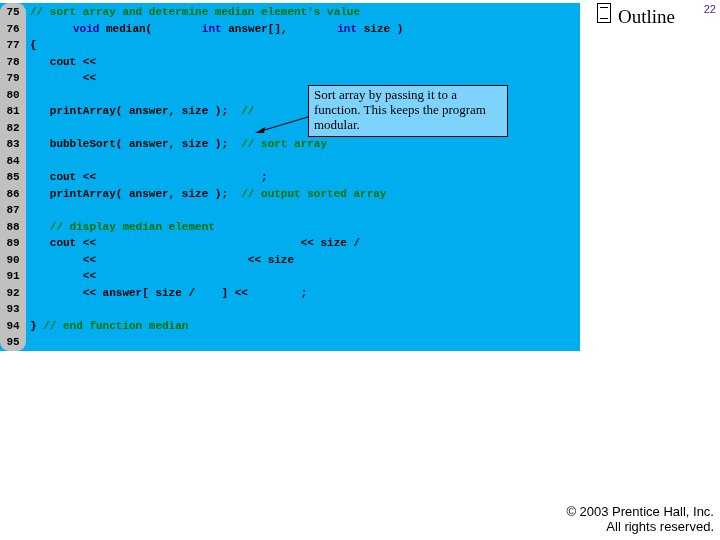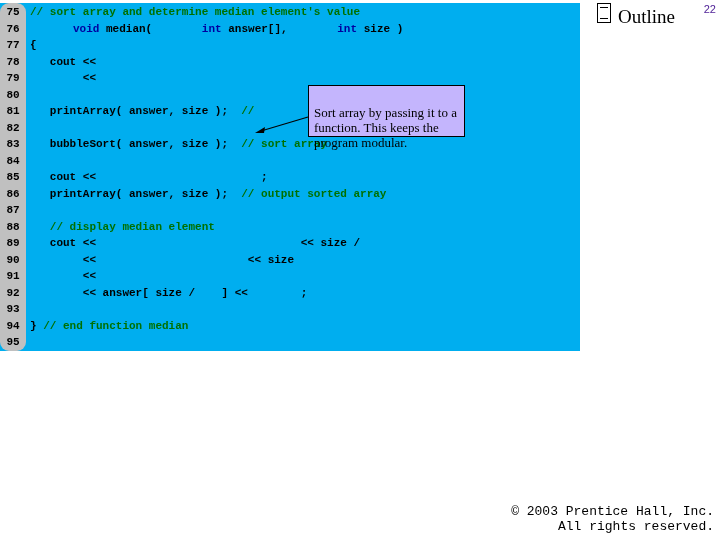--- a/index.html
+++ b/index.html
@@ -42,28 +42,28 @@
     top: 1px;
     color: #000;
   }
   .kw { color: #0000a0; font-weight: bold; margin-left: 43px; }
   .cm { color: #007000; font-weight: bold; text-align: right; }
   .nm { color: #000; font-weight: bold; margin-top: 6px; }
   .callout {
     position: absolute;
     left: 308px;
     top: 85px;
-    width: 157px;
+    width: 200px;
     height: 52px;
-    background: #c4b5fd;
+    background: #7dd3fc;
     border: 1px solid #000;
     font-family: "Times New Roman", serif;
     font-size: 13px;
     line-height: 15px;
-    padding: 19px 5px;
+    padding: 1px 5px;
   }
   .arrow {
     position: absolute;
     left: 255px;
     top: 115px;
     width: 55px;
     height: 20px;
     pointer-events: none;
   }
   .outline-marker {
@@ -100,21 +100,21 @@
     right: 4px;
     top: 3px;
     font-size: 11px;
     color: #4c1d95;
   }
   .copyright {
     position: absolute;
     right: 6px;
     bottom: 6px;
     text-align: right;
-    font-family: Liberation Mono, monospace;
+    font-family: Liberation Sans, sans-serif;
     font-size: 13px;
     line-height: 15px;
     color: #000;
   }
 </style>
 </head>
 <body>
 
 <div class="code-area">
   <div class="line-numbers"><span>75</span>

